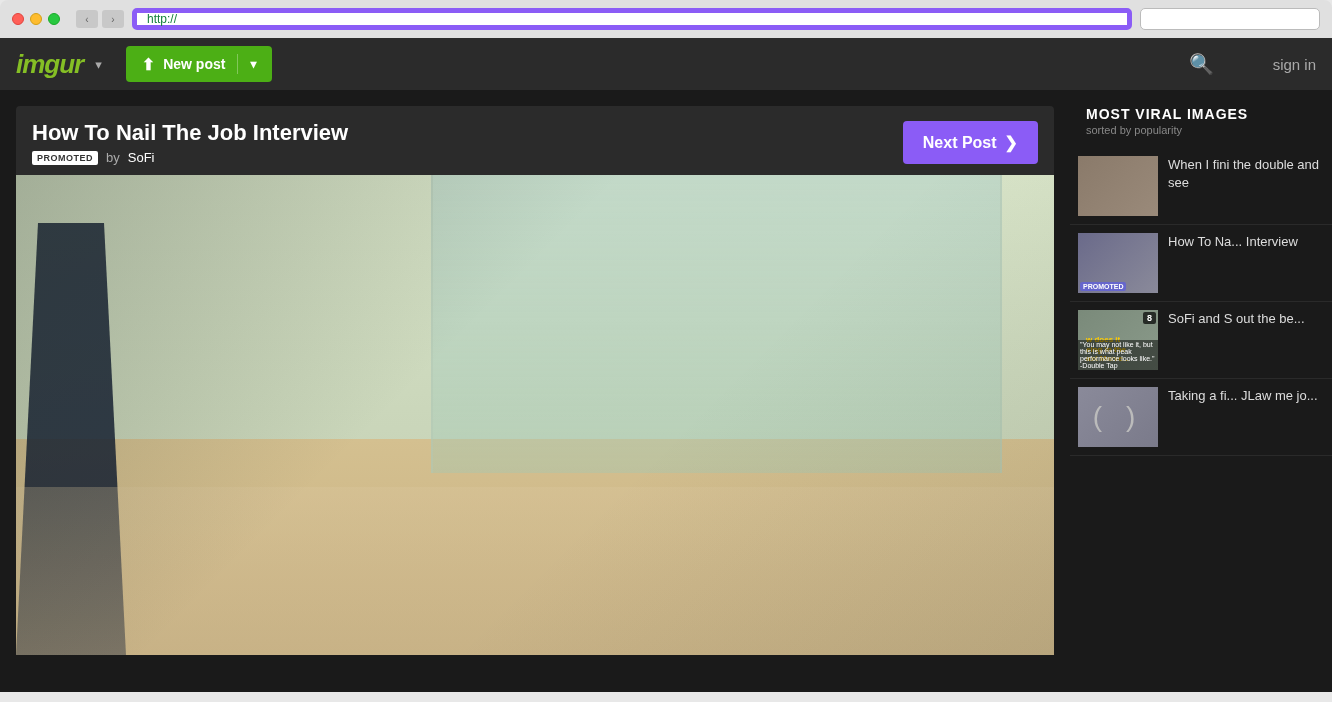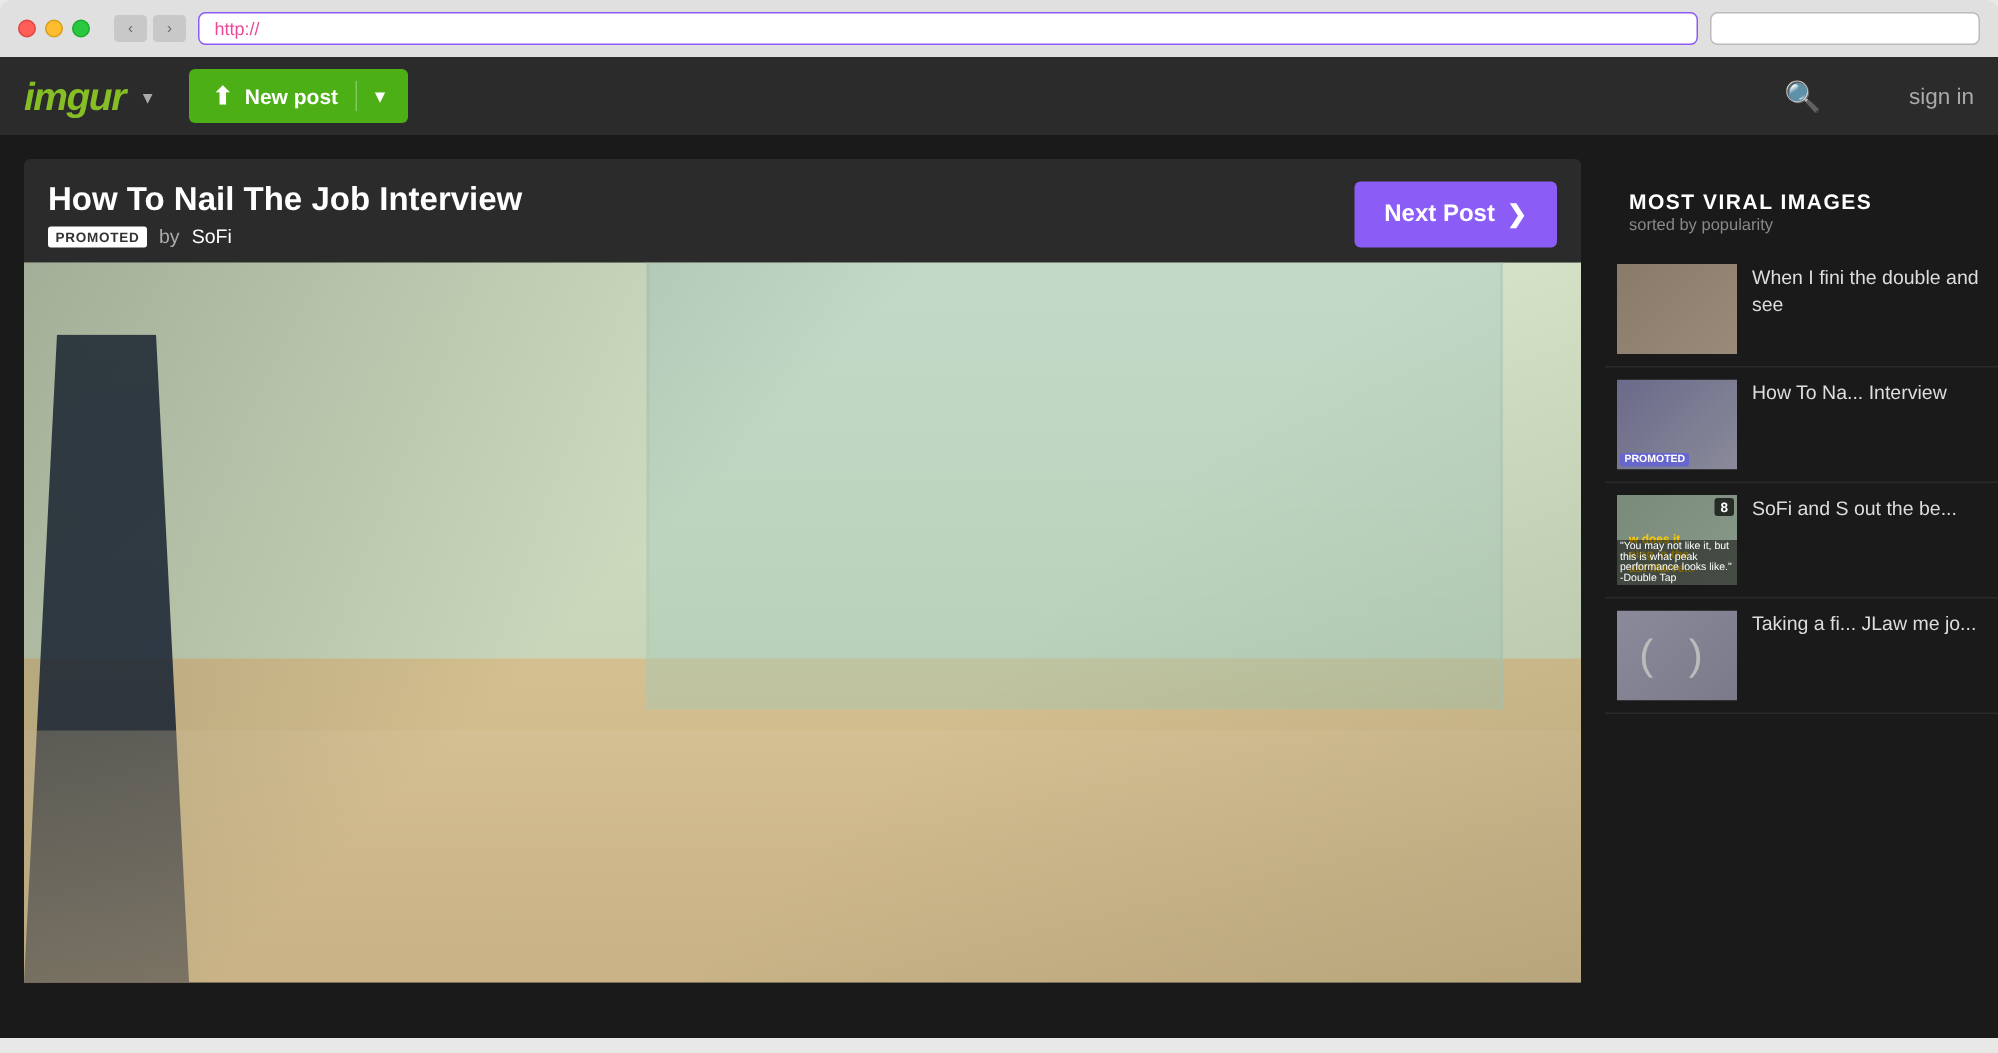--- a/index.html
+++ b/index.html
@@ -54,22 +54,22 @@
     }
     .url-bar {
       flex: 1;
       background: white;
       border-radius: 5px;
       height: 22px;
       display: flex;
       align-items: center;
       padding: 0 10px;
       font-size: 12px;
-      color: #ec4899;
-      border: 1px solid #8b5cf6;
+      color: #15803d;
+      border: 5px solid #8b5cf6;
     }
     .search-bar {
       width: 180px;
       background: white;
       border-radius: 5px;
       height: 22px;
       display: flex;
       align-items: center;
       padding: 0 8px;
       font-size: 12px;
@@ -247,21 +247,20 @@
       flex-shrink: 0;
       overflow: hidden;
     }
     .sidebar-title {
       color: white;
       font-size: 14px;
       font-weight: 700;
       letter-spacing: 1px;
       text-transform: uppercase;
       padding: 0 16px 2px 16px;
-      margin-top: 20px;
     }
     .sidebar-subtitle {
       color: #888;
       font-size: 11px;
       padding: 0 16px 12px 16px;
     }
     .sidebar-item {
       display: flex;
       align-items: flex-start;
       gap: 10px;

